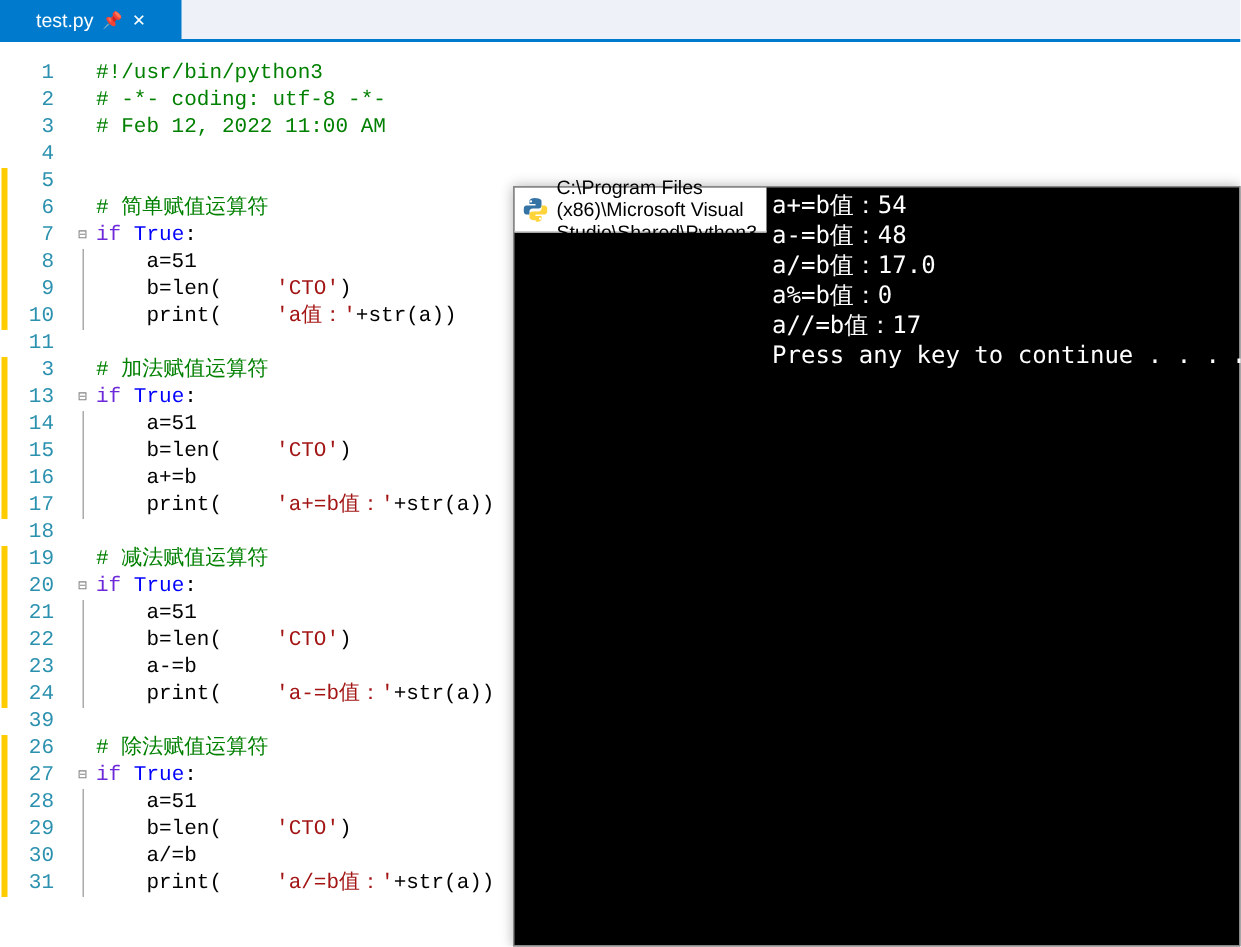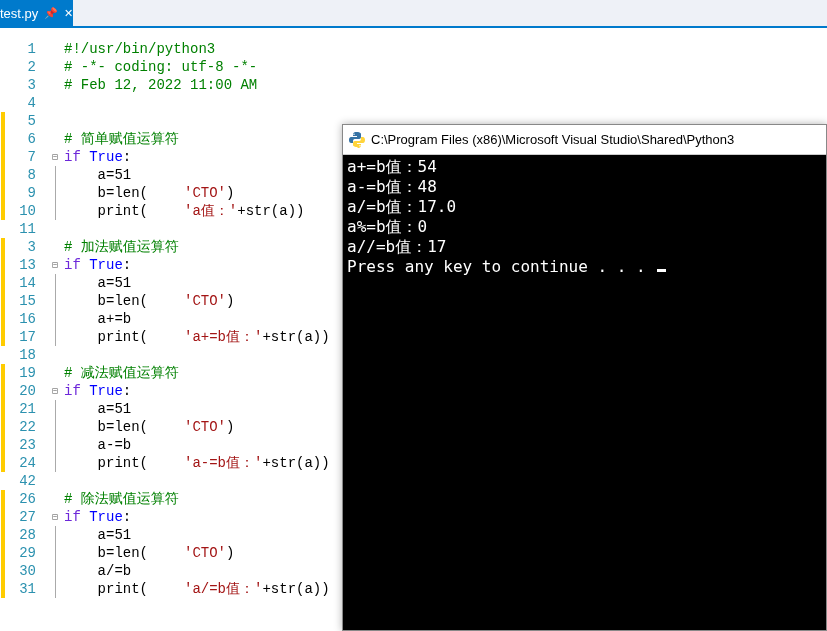--- a/index.html
+++ b/index.html
@@ -14,21 +14,21 @@
   }
   .tab-bar {
     background: #eef1f7;
     height: 28px;
     border-bottom: 2px solid #007acc;
     display: flex;
   }
   .tab {
     background: #007acc;
     color: #fff;
-    padding: 4px 0;
+    padding: 4px 24px;
     display: flex;
     align-items: center;
     gap: 6px;
     font-family: "Segoe UI", sans-serif;
     font-size: 13px;
   }
   .tab .pin, .tab .close { font-size: 11px; cursor: pointer; }
   .editor {
     display: flex;
     height: calc(100% - 28px);
@@ -74,21 +74,21 @@
   .console-window {
     position: absolute;
     left: 342px;
     top: 124px;
     width: 485px;
     height: 507px;
     background: #000;
     border: 1px solid #888;
     box-shadow: 0 0 8px rgba(0,0,0,0.3);
     display: flex;
-    flex-direction: column;
+    flex-direction: row;
   }
   .console-title {
     background: #fff;
     color: #000;
     height: 30px;
     display: flex;
     align-items: center;
     padding: 0 6px;
     font-family: "Segoe UI", sans-serif;
     font-size: 13px;
@@ -179,21 +179,21 @@
       <div class="ln">15</div>
       <div class="ln">16</div>
       <div class="ln">17</div>
       <div class="ln">18</div>
       <div class="ln">19</div>
       <div class="ln">20</div>
       <div class="ln">21</div>
       <div class="ln">22</div>
       <div class="ln">23</div>
       <div class="ln">24</div>
-      <div class="ln">42</div>
+      <div class="ln">39</div>
       <div class="ln">26</div>
       <div class="ln">27</div>
       <div class="ln">28</div>
       <div class="ln">29</div>
       <div class="ln">30</div>
       <div class="ln">31</div>
     </div>
   <div class="fold-col" id="foldcol">
       <div class="fold"></div>
       <div class="fold"></div>

